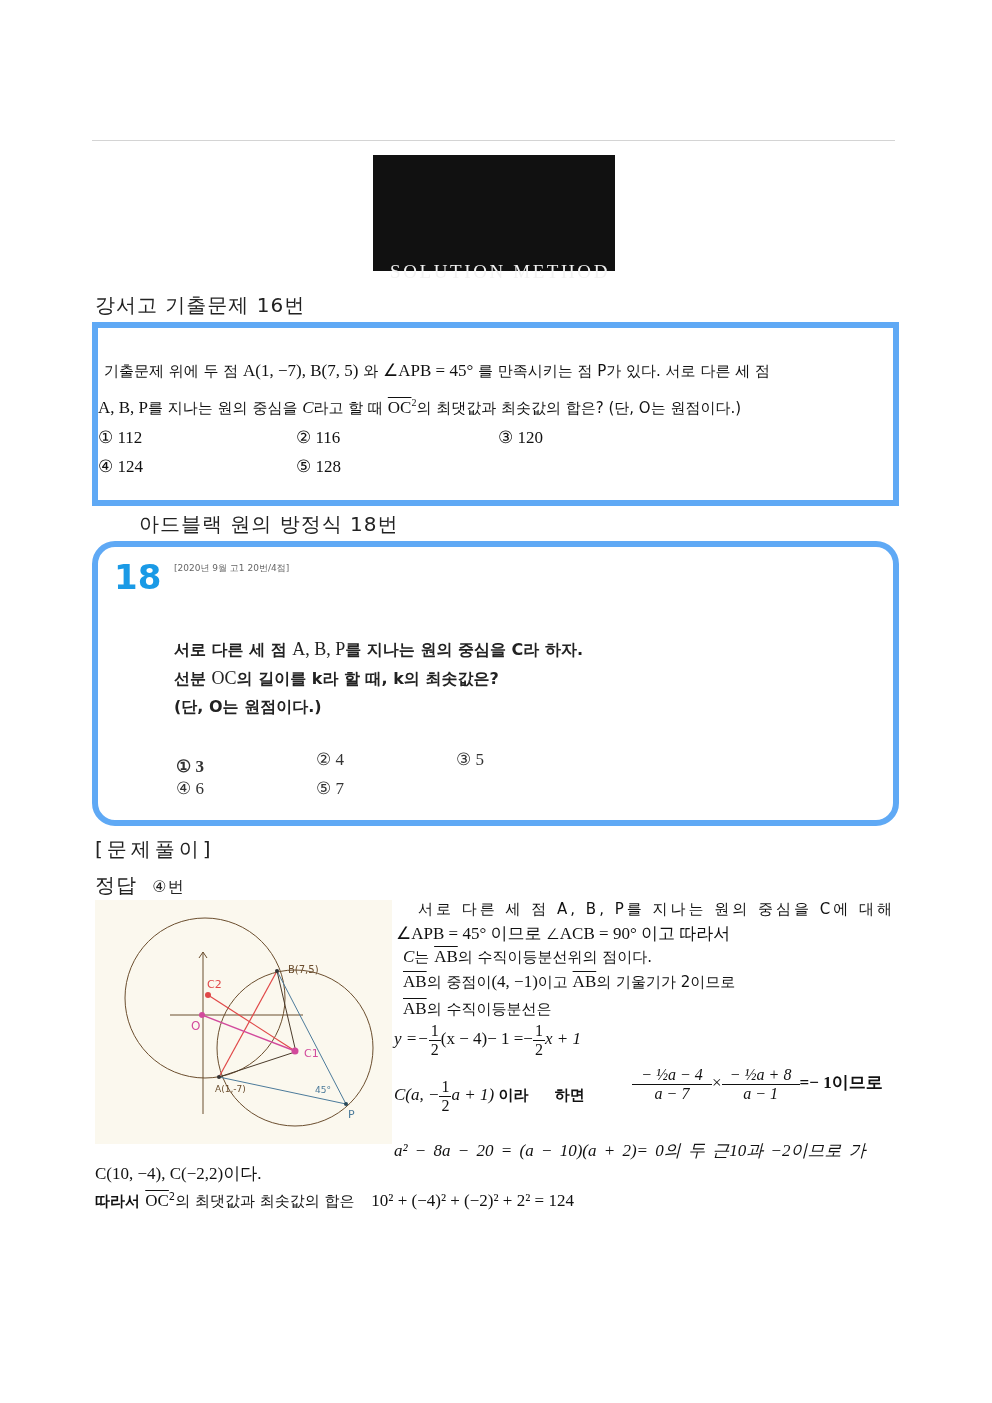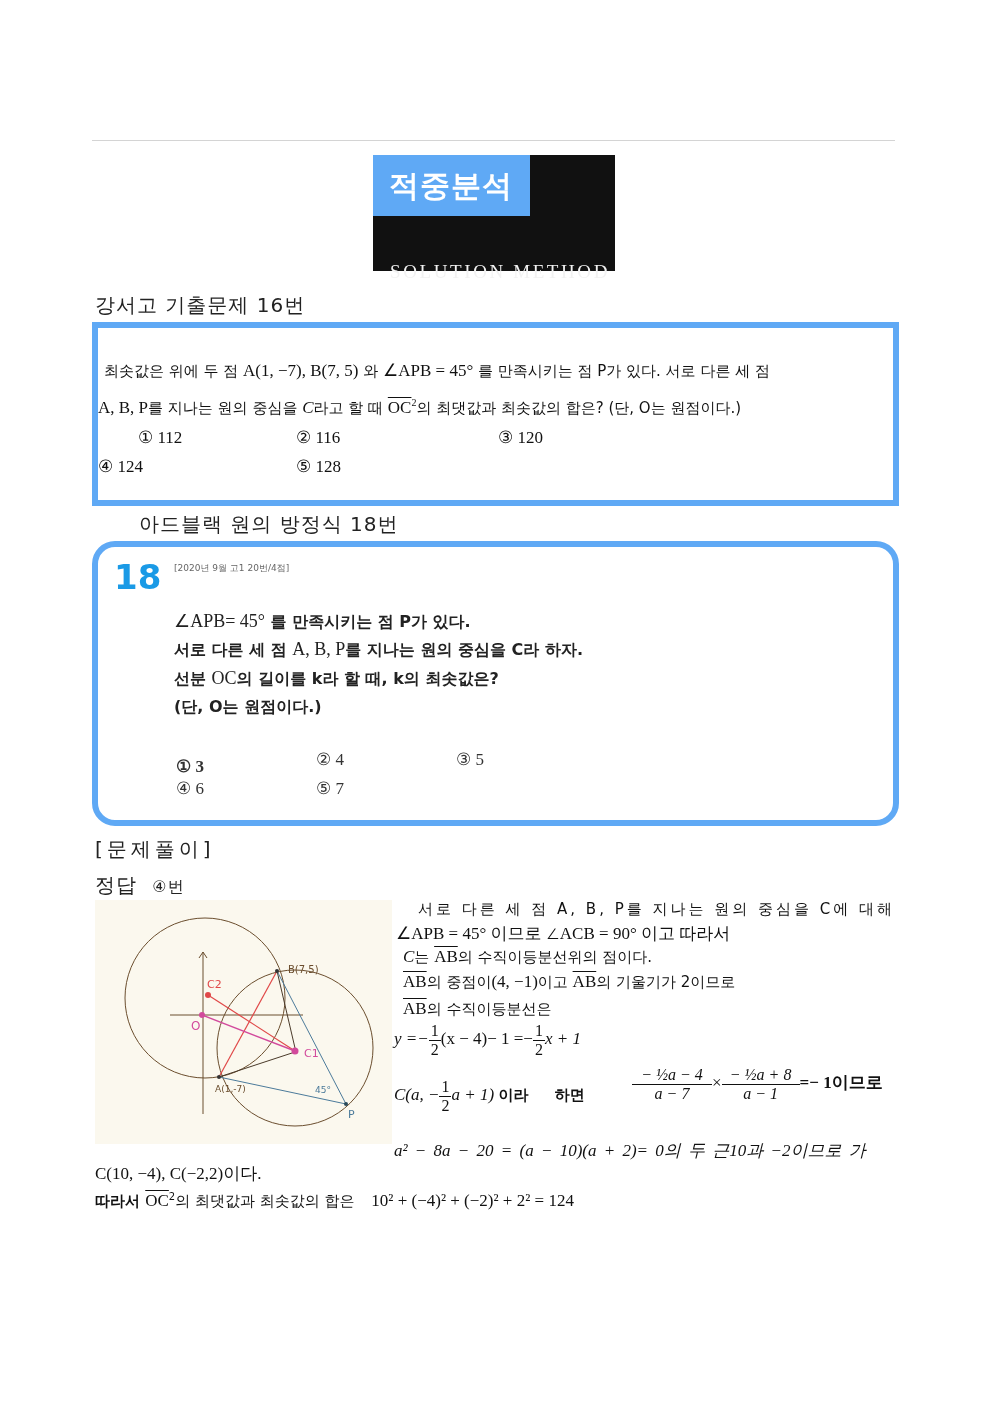--- a/index.html
+++ b/index.html
@@ -40,46 +40,44 @@
   .frac .d { display:block; padding:0 2px; }
   .bold { font-weight:bold; }
   .diagram { left:95px; top:900px; width:297px; height:244px; background:#fbf8ee; }
 </style>
 </head>
 <body>
 
 <div class="abs divider"></div>
 
 <div class="abs banner">
-  <div class="banner-title">적중분석</div>
   <div class="banner-sub">SOLUTION METHOD</div>
 </div>
 
 <div class="abs heading" style="left:95px; top:292px;">강서고 기출문제 16번</div>
 
 <div class="abs box q1">
   <div class="line" style="left:6px; top:32px;">
-    <span class="ko">최솟값은 위에 두 점 </span><span>A(1, −7), B(7, 5)</span><span class="ko"> 와 </span><span>∠APB = 45°</span><span class="ko"> 를 만족시키는 점 P가 있다. 서로 다른 세 점</span>
+    <span class="ko">기출문제 위에 두 점 </span><span>A(1, −7), B(7, 5)</span><span class="ko"> 와 </span><span>∠APB = 45°</span><span class="ko"> 를 만족시키는 점 P가 있다. 서로 다른 세 점</span>
   </div>
   <div class="line" style="left:0px; top:69px;">
     <span>A, B, P</span><span class="ko">를 지나는 원의 중심을 </span><span class="it">C</span><span class="ko">라고 할 때 </span><span class="ov">OC</span><sup style="font-size:10px">2</sup><span class="ko">의 최댓값과 최솟값의 합은? (단, O는 원점이다.)</span>
   </div>
-  <div class="opt" style="left:8px; top:99px;padding-left:32px;"><span>①</span>&nbsp;<span>112</span></div>
+  <div class="opt" style="left:0px; top:99px;"><span>①</span>&nbsp;<span>112</span></div>
   <div class="opt" style="left:198px; top:99px;"><span>②</span>&nbsp;<span>116</span></div>
   <div class="opt" style="left:400px; top:99px;"><span>③</span>&nbsp;<span>120</span></div>
   <div class="opt" style="left:0px; top:128px;"><span>④</span>&nbsp;<span>124</span></div>
   <div class="opt" style="left:198px; top:128px;"><span>⑤</span>&nbsp;<span>128</span></div>
 </div>
 
 <div class="abs heading" style="left:95px; top:511px;margin-left:44px;">아드블랙 원의 방정식 18번</div>
 
 <div class="abs box q2">
   <div class="num">18</div>
   <div class="src">[2020년 9월 고1 20번/4점]</div>
-  <div class="t" style="top:63px;"><span></span><span class="m">∠APB= 45°</span><span> 를 만족시키는 점 P가 있다.</span></div>
   <div class="t" style="top:92px;"><span>서로 다른 세 점 </span><span class="m">A, B, P</span><span>를 지나는 원의 중심을 C라 하자.</span></div>
   <div class="t" style="top:121px;"><span>선분 </span><span class="m">OC</span><span>의 길이를 k라 할 때, k의 최솟값은?</span></div>
   <div class="t" style="top:150px;"><span>(단, O는 원점이다.)</span></div>
   <div class="o" style="left:78px; top:209px;font-weight:bold;"><span>①</span> <span>3</span></div>
   <div class="o" style="left:218px; top:202px;"><span>②</span> <span>4</span></div>
   <div class="o" style="left:358px; top:202px;"><span>③</span> <span>5</span></div>
   <div class="o" style="left:78px; top:231px;"><span>④</span> <span>6</span></div>
   <div class="o" style="left:218px; top:231px;"><span>⑤</span> <span>7</span></div>
 </div>
 

